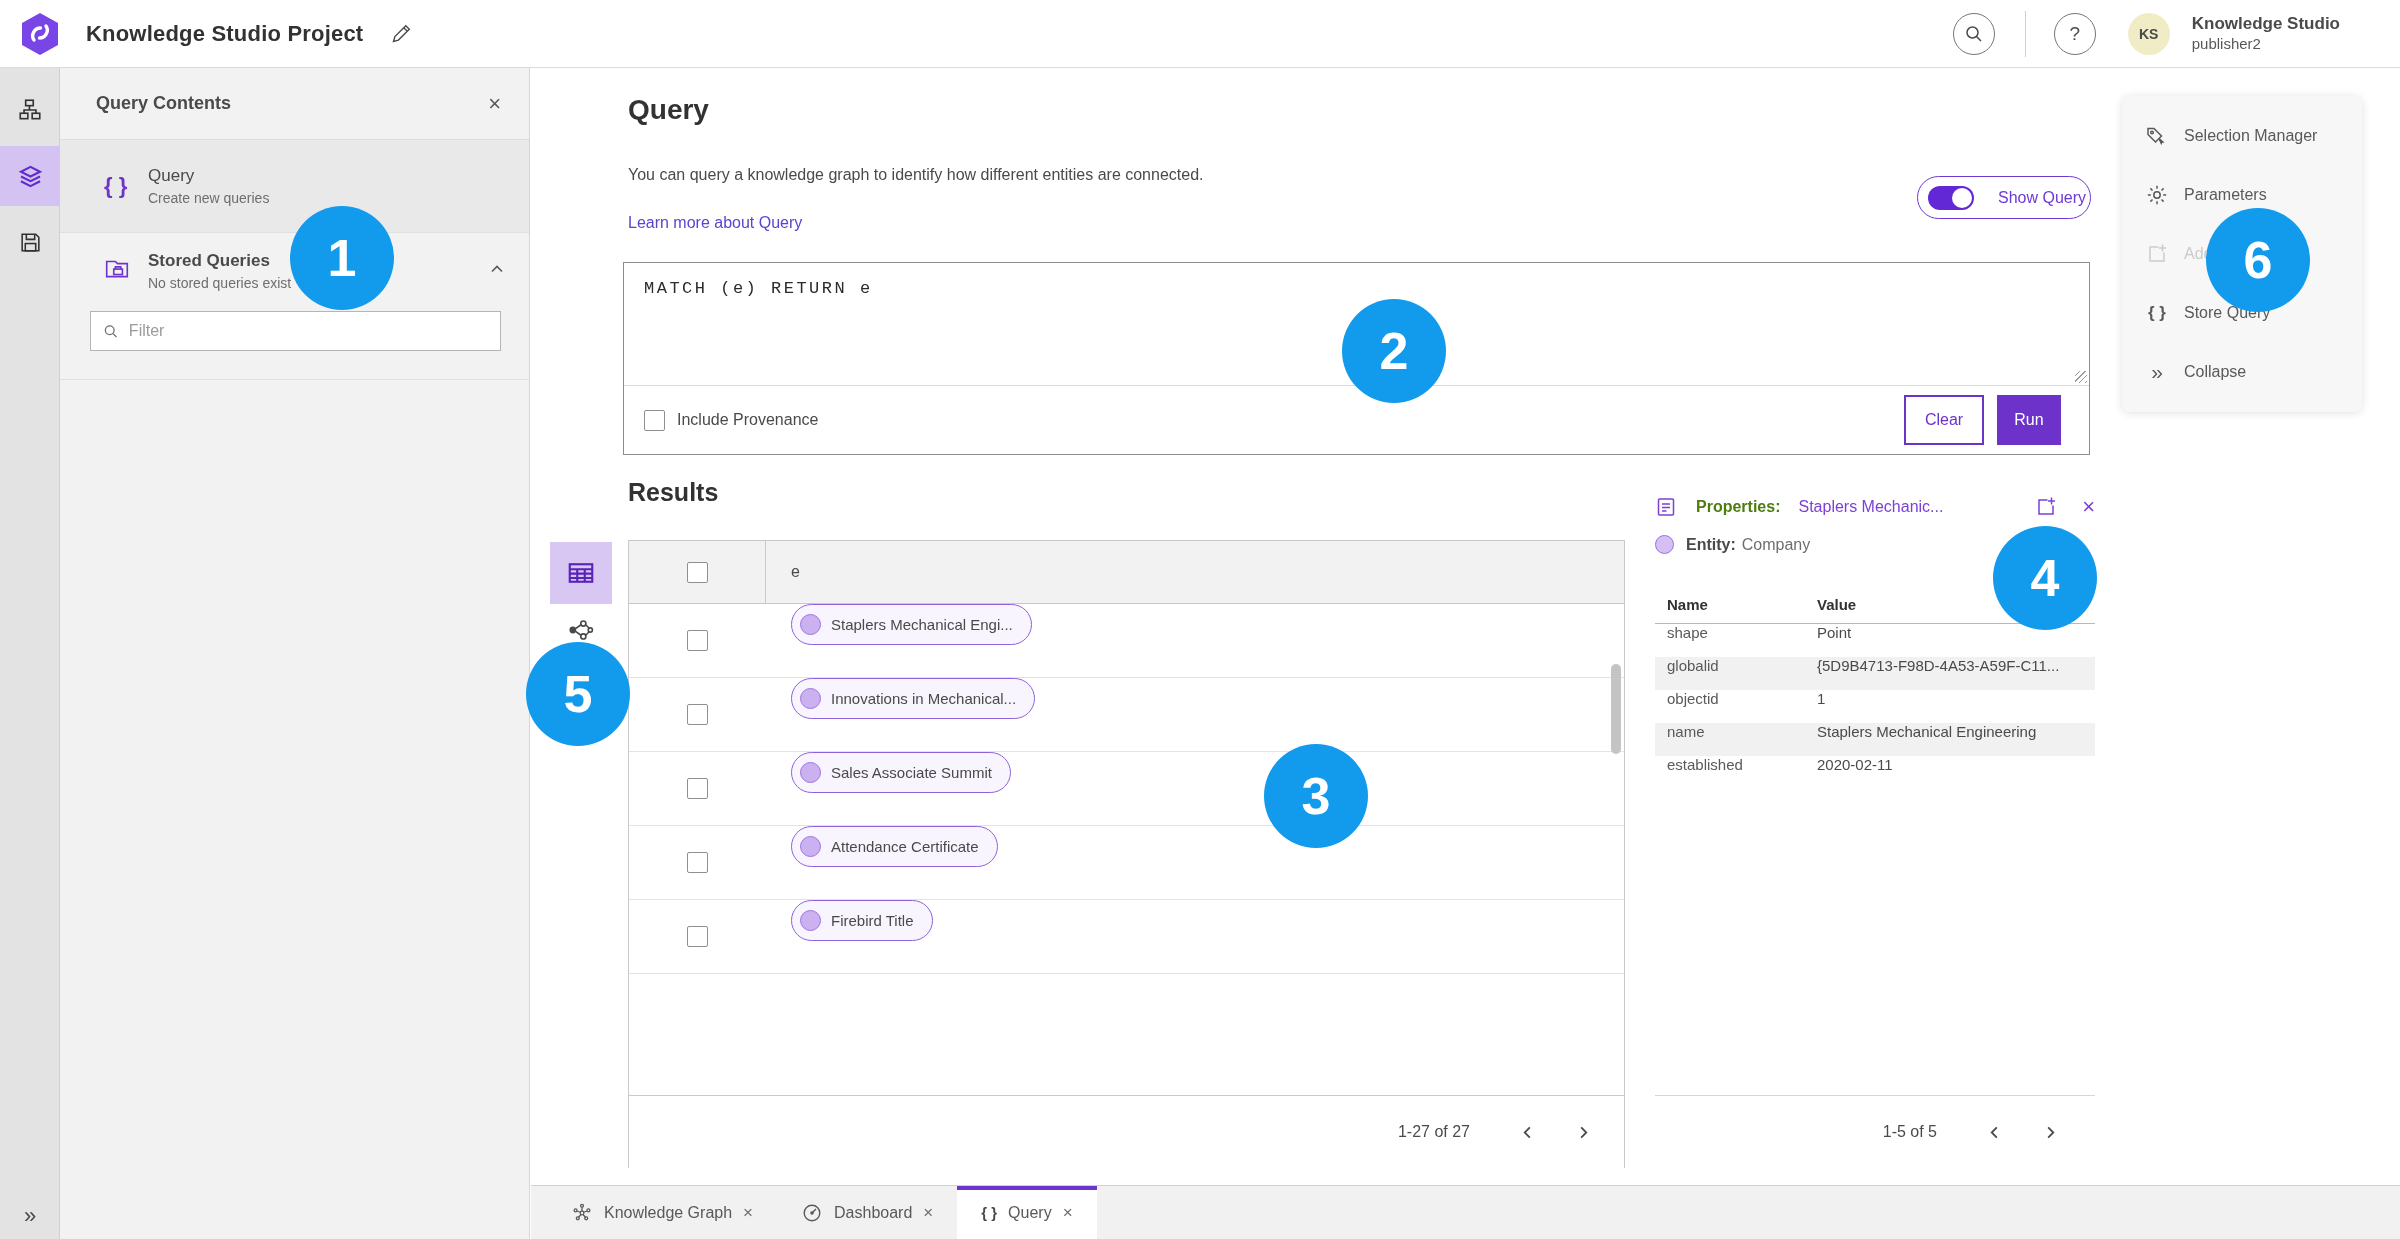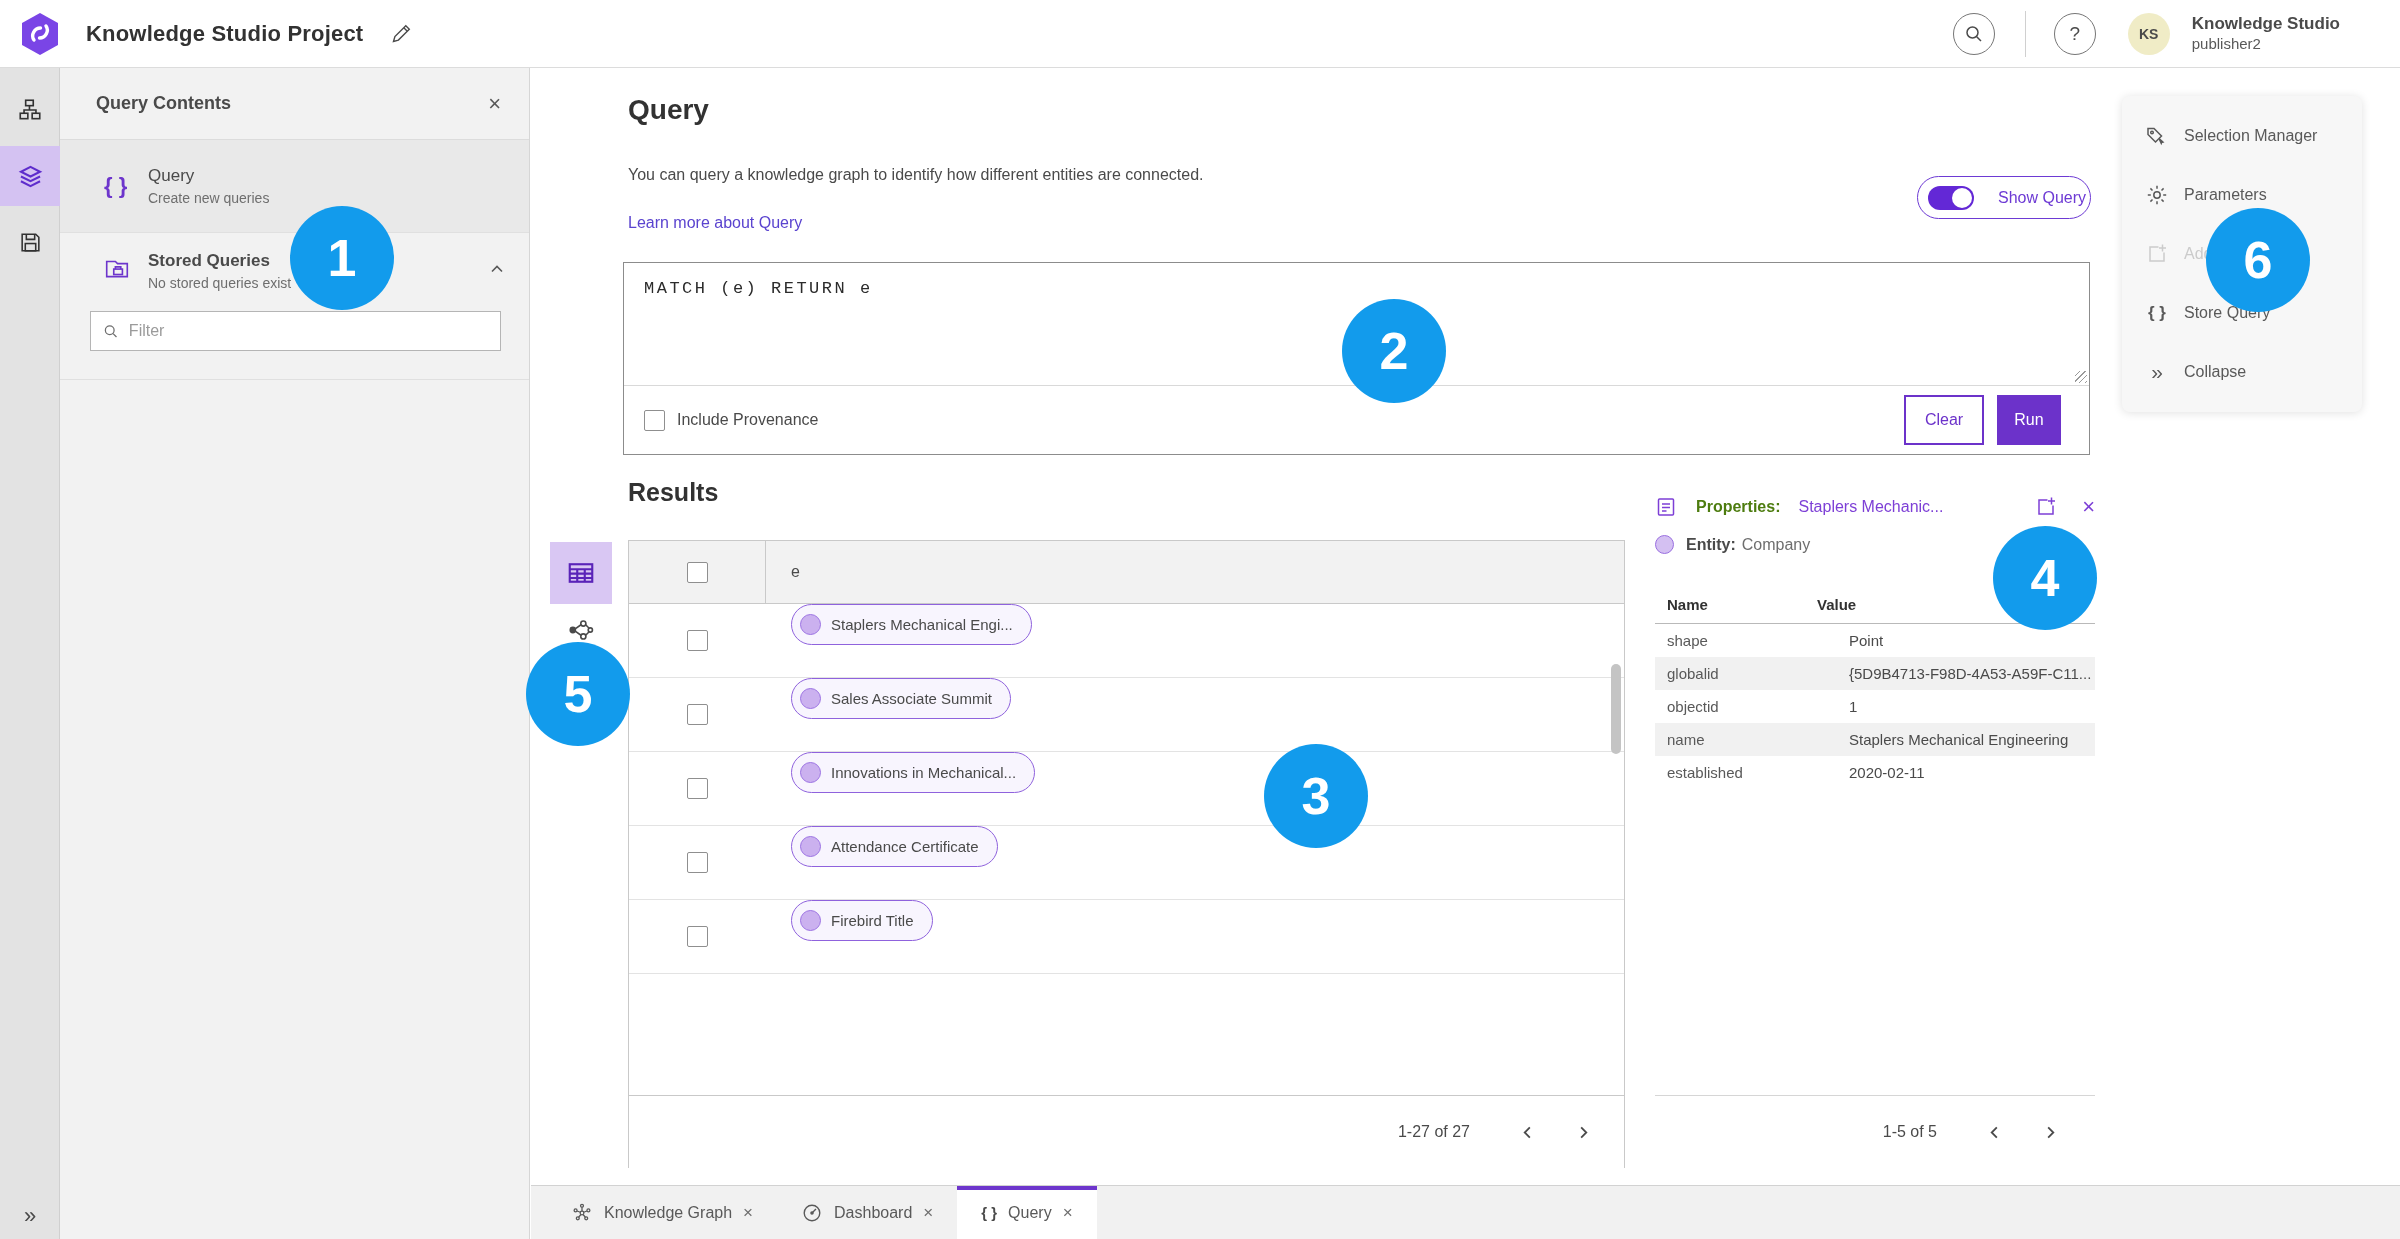--- a/index.html
+++ b/index.html
@@ -112,21 +112,21 @@
   .pr-actions { margin-left:auto; display:flex; align-items:center; gap:24px; }
   .pr-x { color:#7d3fd6; font-size:22px; cursor:pointer; line-height:1; }
   .pr-entity { display:flex; align-items:center; margin-top:16px; }
   .pr-edot { width:19px; height:19px; border-radius:50%; background:#d4c0f2; border:1.5px solid #9a6fe0; }
   .pr-elabel { font-size:16px; font-weight:700; color:#4a4a4a; margin-left:12px; }
   .pr-etype { font-size:16px; color:#6e6e6e; margin-left:6px; }
   .pr-table { margin-top:36px; font-size:15px; }
   .pr-thead { display:flex; font-weight:700; color:#323232; padding:6px 0 10px 12px;
     border-bottom:1px solid #b9b9b9; }
   .pr-cname { width:150px; flex:none; }
-  .pr-row { display:flex; align-items:center; height:33px; padding-left:12px; color:#4a4a4a;gap:32px; }
+  .pr-row { display:flex; align-items:flex-start; height:33px; padding-left:12px; color:#4a4a4a; }
   .pr-row.alt { background:#f1f1f1; }
   .pr-row .pr-cname { color:#595959; }
   .pr-cvalue { white-space:nowrap; overflow:hidden; }
   .pr-foot { position:absolute; left:0; bottom:0; width:440px; height:73px; border-top:1px solid #d6d6d6;
     display:flex; align-items:center; justify-content:flex-end; padding-right:26px; }
 
   
   .menu-card { position:absolute; left:1591px; top:28px; width:240px; height:316px; background:#f7f7f7;
     border-radius:8px; box-shadow:0 1px 10px rgba(0,0,0,.12); padding-top:10px; }
   .menu-item { height:59px; display:flex; align-items:center; padding-left:23px; cursor:pointer; }
@@ -314,30 +314,30 @@
             <span class="chip-dot"></span>
             <span class="chip-label">Staplers Mechanical Engi...</span>
           </span>
       </div>
       <div class="rt-row">
         <div class="rt-cbcol" style="border-right:none;align-self:stretch;">
             <span class="cb"></span>
           </div>
         <span class="chip">
             <span class="chip-dot"></span>
-            <span class="chip-label">Sales Associate Summit</span>
+            <span class="chip-label">Innovations in Mechanical...</span>
           </span>
       </div>
       <div class="rt-row">
         <div class="rt-cbcol" style="border-right:none;align-self:stretch;">
             <span class="cb"></span>
           </div>
         <span class="chip">
             <span class="chip-dot"></span>
-            <span class="chip-label">Innovations in Mechanical...</span>
+            <span class="chip-label">Sales Associate Summit</span>
           </span>
       </div>
       <div class="rt-row">
         <div class="rt-cbcol" style="border-right:none;align-self:stretch;">
             <span class="cb"></span>
           </div>
         <span class="chip">
             <span class="chip-dot"></span>
             <span class="chip-label">Attendance Certificate</span>
           </span>

